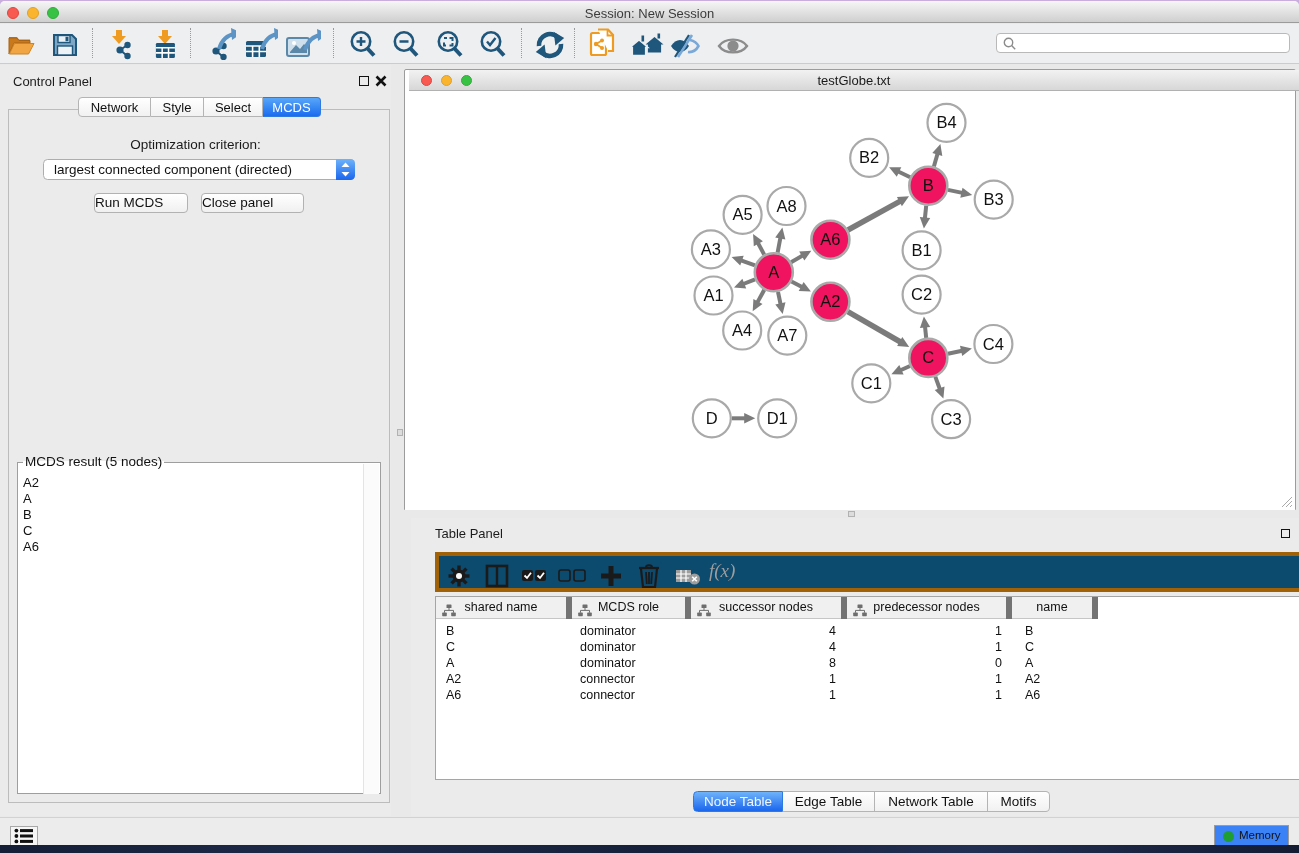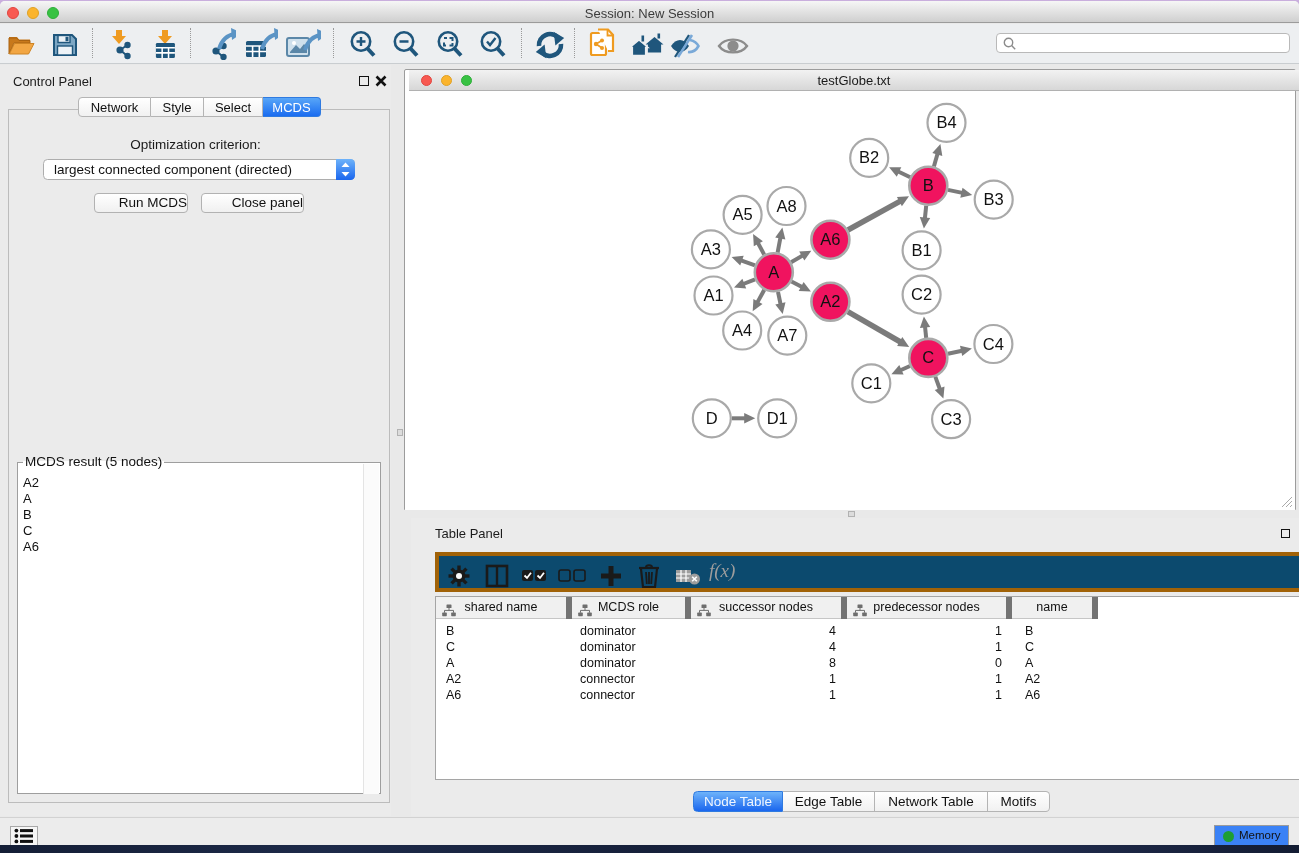--- a/index.html
+++ b/index.html
@@ -20,21 +20,21 @@
 .wbtn { position:absolute; top:10px; font-size:13px; color:#111; }
 .tabs { position:absolute; display:flex; height:20px; z-index:5; }
 .tab { height:20px; line-height:19px; font-size:13px; color:#111; background:linear-gradient(#ffffff,#f1f1f1); border:1px solid #b4b4b4; border-left:none; padding:0 14px; text-align:center; }
 .tab.first { border-left:1px solid #b4b4b4; border-radius:4px 0 0 4px; }
 .tab.last { border-radius:0 4px 4px 0; }
 .tab.sel { background:linear-gradient(#58a6f8,#1a6cf0); color:#fff; border-color:#2f7ae0; }
 #cpbox { position:absolute; left:8px; top:44px; width:382px; height:694px; border:1px solid #bcbcbc; background:#ebebeb; }
 #optlabel { position:absolute; left:0; width:100%; top:72px; text-align:center; font-size:13.5px; color:#1a1a1a; }
 #selectbox { position:absolute; left:43px; top:94px; width:312px; height:21px; background:#fff; border:1px solid #adadad; border-radius:4.5px; font-size:13.5px; color:#111; line-height:19px; padding-left:10px; }
 #selstep { position:absolute; right:-1px; top:-1px; width:19px; height:21px; border-radius:0 4.5px 4.5px 0; background:linear-gradient(#6eb3fa,#1a66ee); }
-.btn { position:absolute; height:20px; background:linear-gradient(#ffffff,#f0f0f0); border:1px solid #b2b2b2; border-radius:4px; font-size:13.5px; color:#111; text-align:right; line-height:18px; }
+.btn { position:absolute; height:20px; background:linear-gradient(#ffffff,#f0f0f0); border:1px solid #b2b2b2; border-radius:4px; font-size:13.5px; color:#111; text-align:left; line-height:18px; }
 #fieldset { position:absolute; left:17px; top:397px; width:364px; height:332px; border:1px solid #9e9e9e; background:#fff; }
 #fieldset .legend { position:absolute; left:5px; top:-9px; padding:0 2px; font-size:13.5px; color:#111; background:linear-gradient(#ebebeb 50%, #ffffff 50%); }
 #fieldset .items { position:absolute; left:5px; top:12px; font-size:13px; color:#111; line-height:16px; }
 #fieldset .sb { position:absolute; right:1px; top:1px; width:16px; height:330px; background:#fbfbfb; border-left:1px solid #e4e4e4; }
 
 
 #netwin { position:absolute; left:404px; top:4px; width:892px; height:441px; background:#fff; border:1px solid #9c9c9c; border-radius:2px 2px 0 0; }
 #nettitle { position:absolute; left:4px; top:0; width:890px; height:21px; background:linear-gradient(#f2f2f2,#d7d7d7); border-bottom:1px solid #b1b1b1; }
 #nettitle .t { position:absolute; width:100%; text-align:center; top:3px; font-size:13px; color:#1a1a1a; }
 #netcanvas { position:absolute; left:0; top:22px; width:890px; height:418px; background:#fff;text-align:center; }

